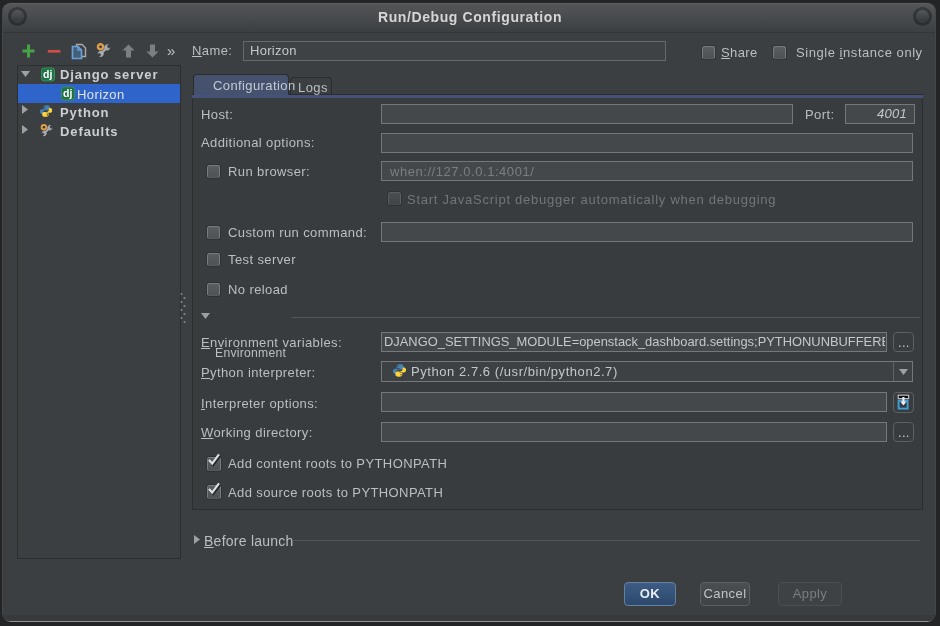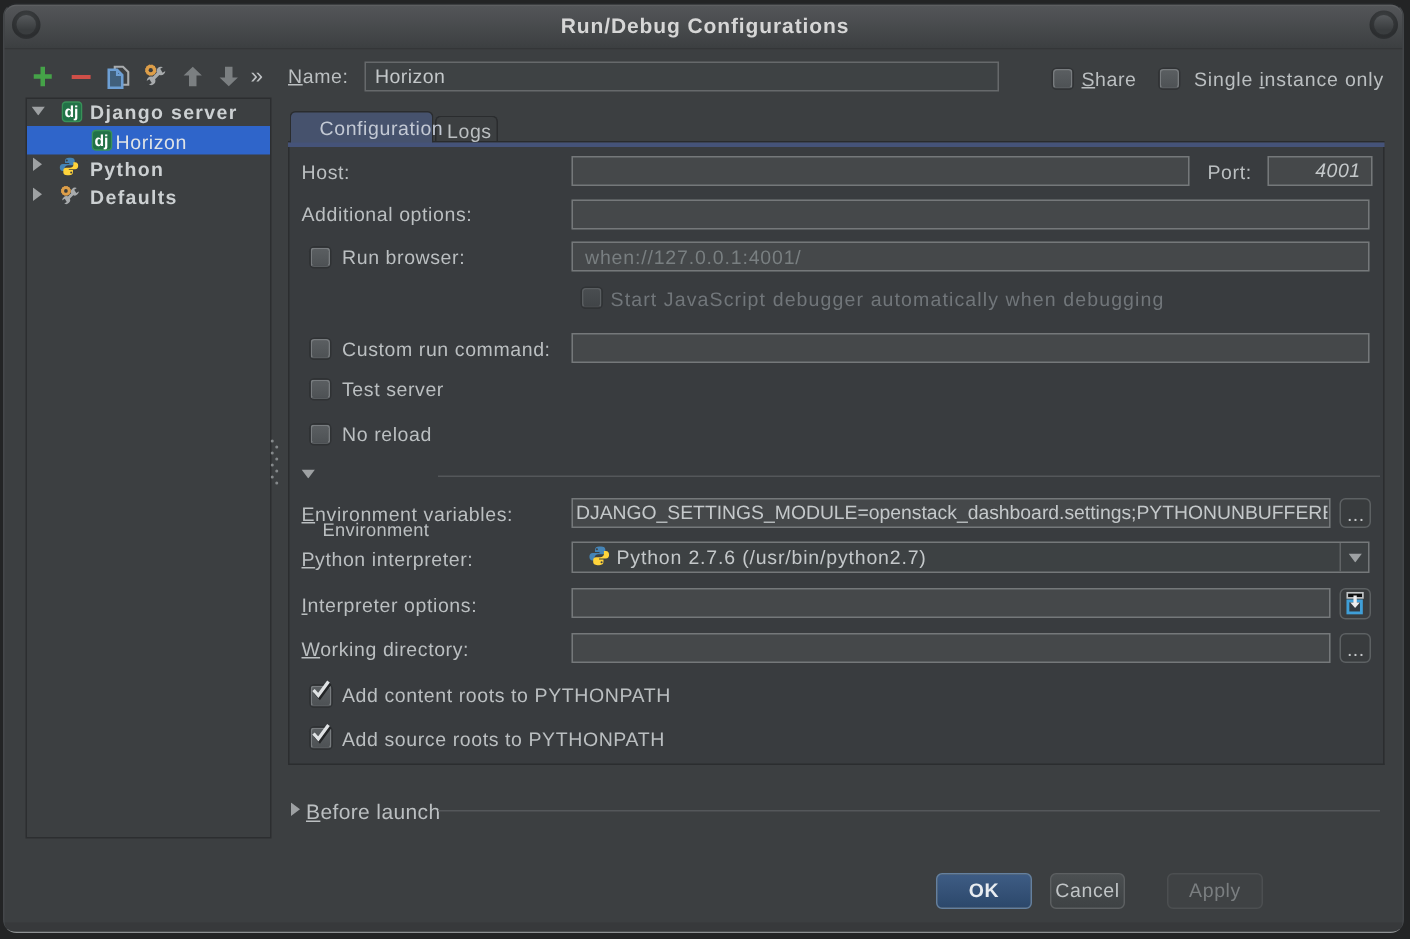--- a/index.html
+++ b/index.html
@@ -27,21 +27,21 @@
        color:#c0c4c6;line-height:22px;background:linear-gradient(#4b4f51,#3e4244);border:1px solid #5d6062;}
   .panel{background:#393c3f;border:1px solid #2b2d2f;border-top:none;}
   .sq{background:#393c3e;border:1px solid #5d6163;border-radius:4px;}
   u{text-decoration:underline;}
 </style></head>
 <body>
 <div id="page">
   <div class="win"></div>
   <div style="left:3px;top:615px;width:932px;height:6px;background:#37393b;border-radius:0 0 8px 8px;"></div>
   <div class="tbar"></div>
-  <div class="title">Run/Debug Configurations</div>
+  <div class="title">Run/Debug Configuration</div>
   <div class="knob" style="left:8px;top:7px;"></div>
   <div class="knob" style="left:913px;top:7px;"></div>
 
   <svg style="left:22px;top:44px" width="13" height="14" viewBox="0 0 13 14">
     <path d="M6.5 0.5 V13.5 M0.5 7 H12.5" stroke="#45a348" stroke-width="3"></path>
   </svg>
   <svg style="left:47px;top:44px" width="14" height="14" viewBox="0 0 14 14">
     <path d="M0.8 7.3 H13.4" stroke="#cf4f48" stroke-width="2.7"></path>
   </svg>
   <svg style="left:70px;top:42px" width="18" height="18" viewBox="0 0 18 18">
@@ -222,17 +222,17 @@
       <path d="M4 8 L7.2 11.6 L14 2.4" fill="none" stroke="#dfe2e4" stroke-width="2.2"></path>
     </svg>
   <div class="lbl" style="left:228px;top:485px;">Add source roots to PYTHONPATH</div>
 
   <svg style="left:194px;top:535px" width="6" height="9" viewBox="0 0 6 9">
       <path d="M0 0 L6 4.5 L0 9 Z" fill="#9ea1a3"></path>
     </svg>
   <div class="lbl" style="left:204px;top:533px;font-size:14px;letter-spacing:0.25px;"><u>B</u>efore launch</div>
   <div style="left:292px;top:540px;width:628px;height:1px;background:#54575a;"></div>
 
-  <div class="btn" style="left:624px;top:582px;width:64px;background:linear-gradient(#3e5c84,#2c486b);border-color:#64809f;color:#e8ecf0;font-weight:bold;">OK</div>
+  <div class="btn" style="left:624px;top:582px;width:52px;background:linear-gradient(#3e5c84,#2c486b);border-color:#64809f;color:#e8ecf0;font-weight:bold;">OK</div>
   <div class="btn" style="left:700px;top:582px;width:50px;">Cancel</div>
   <div class="btn" style="left:778px;top:582px;width:64px;background:#3f4244;border-color:#4c4f51;color:#7a7e80;">Apply</div>
   <div class="btn" style="left:855px;top:582px;width:64px;margin-top:44px;">Help</div>
 </div>
 
 </body></html>

